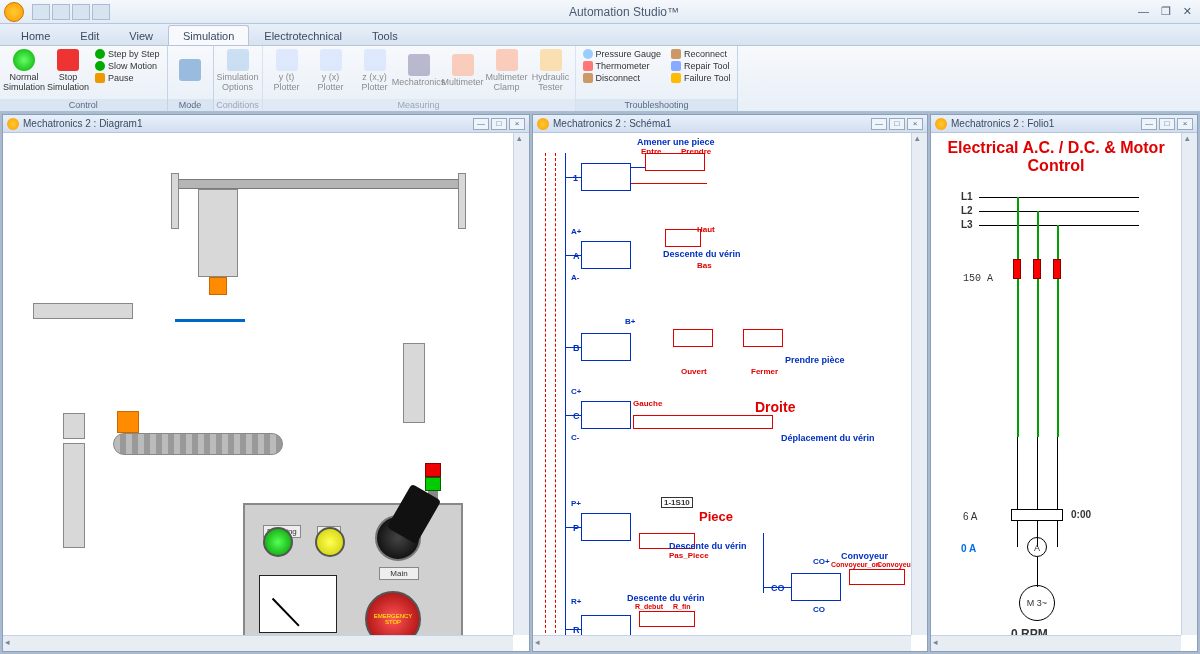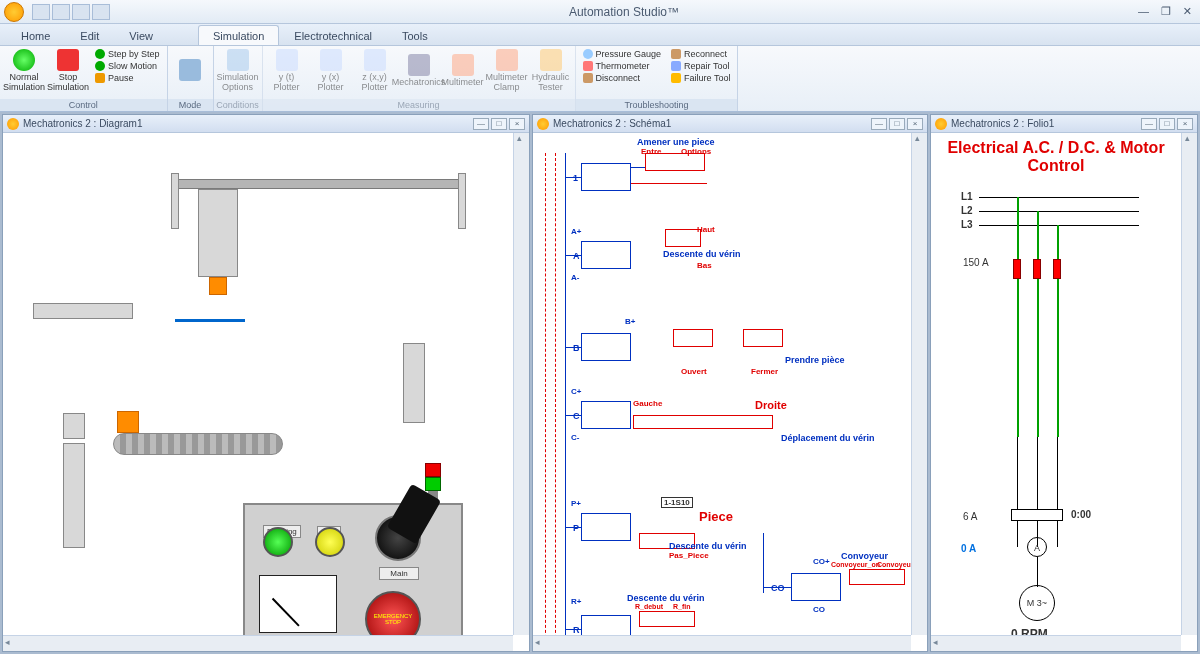--- a/index.html
+++ b/index.html
@@ -10,21 +10,21 @@
 .titlebar .logo { width: 20px; height: 20px; margin: 0 4px; background: radial-gradient(#ffcc33,#ff9900); border-radius: 50%; border: 1px solid #cc7700; }
 .titlebar .qat { display: flex; gap: 2px; margin-left: 4px; }
 .titlebar .qat span { width: 18px; height: 16px; background: #d8e3f0; border: 1px solid #a8bdd8; display:inline-block; }
 .titlebar .title { flex: 1; text-align: center; color: #4a5a70; font-size: 12px; }
 .titlebar .winbtns { display: flex; gap: 12px; margin-right: 8px; color: #4a5a70; }
 .titlebar .winbtns span { cursor: pointer; }
 
 
 .tabs { height: 22px; background: linear-gradient(#e8f0fa,#d8e3f0); display: flex; align-items: flex-end; padding-left: 6px; border-bottom: 1px solid #b5c6dc; }
 .tab { padding: 4px 14px 3px; font-size: 11px; color: #3a4a60; cursor: pointer; border: 1px solid transparent; border-bottom: none; }
-.tab.active { background: #f7f9fc; border-color: #b5c6dc; border-radius: 3px 3px 0 0; margin-left: 30px; }
+.tab.active { background: #f7f9fc; border-color: #b5c6dc; border-radius: 3px 3px 0 0; }
 
 
 .ribbon { height: 66px; background: linear-gradient(#f7f9fc,#e8eff7); display: flex; border-bottom: 1px solid #a8bdd8; }
 .group { border-right: 1px solid #c5d3e6; display: flex; flex-direction: column; padding: 2px 4px; }
 .group-body { display: flex; flex: 1; align-items: flex-start; gap: 4px; }
 .group-label { text-align: center; font-size: 9px; color: #5a6a80; background: #dae5f2; padding: 1px 0; margin: 0 -4px -2px; }
 .bigbtn { display: flex; flex-direction: column; align-items: center; justify-content: center; width: 40px; height: 46px; cursor: pointer; font-size: 9px; text-align: center; line-height: 1.1; }
 .bigbtn .ico { width: 22px; height: 22px; margin-bottom: 2px; border-radius: 3px; }
 .smallbtns { display: flex; flex-direction: column; gap: 0; }
 .smallbtn { display: flex; align-items: center; gap: 3px; font-size: 9px; padding: 1px 3px; cursor: pointer; white-space: nowrap; }
@@ -326,29 +326,29 @@
       <div class="hyd-label blue-t" style="left:38px;top:254px;font-size:8px;">C+</div>
       <div class="hyd-label blue-t" style="left:38px;top:300px;font-size:8px;">C-</div>
       <div class="hyd-label blue-t" style="left:38px;top:366px;font-size:8px;">P+</div>
       <div class="hyd-label blue-t" style="left:38px;top:464px;font-size:8px;">R+</div>
       <div class="hyd-label blue-t" style="left:38px;top:514px;font-size:8px;">R</div>
       <div class="hyd-label blue-t" style="left:280px;top:424px;font-size:8px;">CO+</div>
       <div class="hyd-label blue-t" style="left:280px;top:472px;font-size:8px;">CO</div>
 
       <div class="hyd-label blue-t" style="left:104px;top:4px;">Amener une piece</div>
       <div class="hyd-label red-t" style="left:108px;top:14px;font-size:8px;">Entre</div>
-      <div class="hyd-label red-t" style="left:148px;top:14px;font-size:8px;">Options</div>
+      <div class="hyd-label red-t" style="left:148px;top:14px;font-size:8px;">Prendre</div>
       <div class="hyd-label red-t" style="left:164px;top:92px;font-size:8px;">Haut</div>
       <div class="hyd-label blue-t" style="left:130px;top:116px;">Descente du vérin</div>
       <div class="hyd-label red-t" style="left:164px;top:128px;font-size:8px;">Bas</div>
       <div class="hyd-label red-t" style="left:148px;top:234px;font-size:8px;">Ouvert</div>
       <div class="hyd-label red-t" style="left:218px;top:234px;font-size:8px;">Fermer</div>
       <div class="hyd-label blue-t" style="left:252px;top:222px;">Prendre pièce</div>
       <div class="hyd-label red-t" style="left:100px;top:266px;font-size:8px;">Gauche</div>
-      <div class="hyd-label red-t" style="left:222px;top:266px;font-size:11px;">Droite</div>
+      <div class="hyd-label red-t" style="left:222px;top:266px;font-size:14px;">Droite</div>
       <div class="hyd-label blue-t" style="left:248px;top:300px;">Déplacement du vérin</div>
       <div class="hyd-label" style="left:128px;top:364px;font-size:8px;border:1px solid #333;padding:0 2px;">1-1S10</div>
       <div class="hyd-label red-t" style="left:166px;top:376px;font-size:13px;">Piece</div>
       <div class="hyd-label blue-t" style="left:136px;top:408px;">Descente du vérin</div>
       <div class="hyd-label red-t" style="left:136px;top:418px;font-size:8px;">Pas_Piece</div>
       <div class="hyd-label blue-t" style="left:94px;top:460px;">Descente du vérin</div>
       <div class="hyd-label red-t" style="left:102px;top:470px;font-size:7px;">R_debut</div>
       <div class="hyd-label red-t" style="left:140px;top:470px;font-size:7px;">R_fin</div>
       <div class="hyd-label blue-t" style="left:308px;top:418px;">Convoyeur</div>
       <div class="hyd-label red-t" style="left:298px;top:428px;font-size:7px;">Convoyeur_on</div>
@@ -377,21 +377,21 @@
       <div class="elec-hblack" style="left:48px;top:78px;width:160px;"></div>
       <div class="elec-hblack" style="left:48px;top:92px;width:160px;"></div>
 
       <div class="elec-vline" style="left:86px;top:64px;height:240px;"></div>
       <div class="elec-vline" style="left:106px;top:78px;height:226px;"></div>
       <div class="elec-vline" style="left:126px;top:92px;height:212px;"></div>
 
       <div style="position:absolute;left:82px;top:126px;width:8px;height:20px;background:#f00;border:1px solid #800;"></div>
       <div style="position:absolute;left:102px;top:126px;width:8px;height:20px;background:#f00;border:1px solid #800;"></div>
       <div style="position:absolute;left:122px;top:126px;width:8px;height:20px;background:#f00;border:1px solid #800;"></div>
-      <div class="elec-text" style="left:32px;top:124px;font-weight:normal;">150 A</div>
+      <div class="elec-text" style="left:32px;top:140px;font-weight:normal;font-family:Liberation Mono, monospace;">150 A</div>
 
       <div class="elec-black" style="left:86px;top:304px;height:110px;"></div>
       <div class="elec-black" style="left:106px;top:304px;height:110px;"></div>
       <div class="elec-black" style="left:126px;top:304px;height:110px;"></div>
 
       <div class="elec-text" style="left:32px;top:378px;font-weight:normal;">6 A</div>
       <div class="elec-box" style="left:80px;top:376px;width:52px;height:12px;"></div>
       <div class="elec-text" style="left:140px;top:376px;">0:00</div>
 
       <div class="elec-text" style="left:30px;top:410px;color:#0070e0;">0 A</div>

